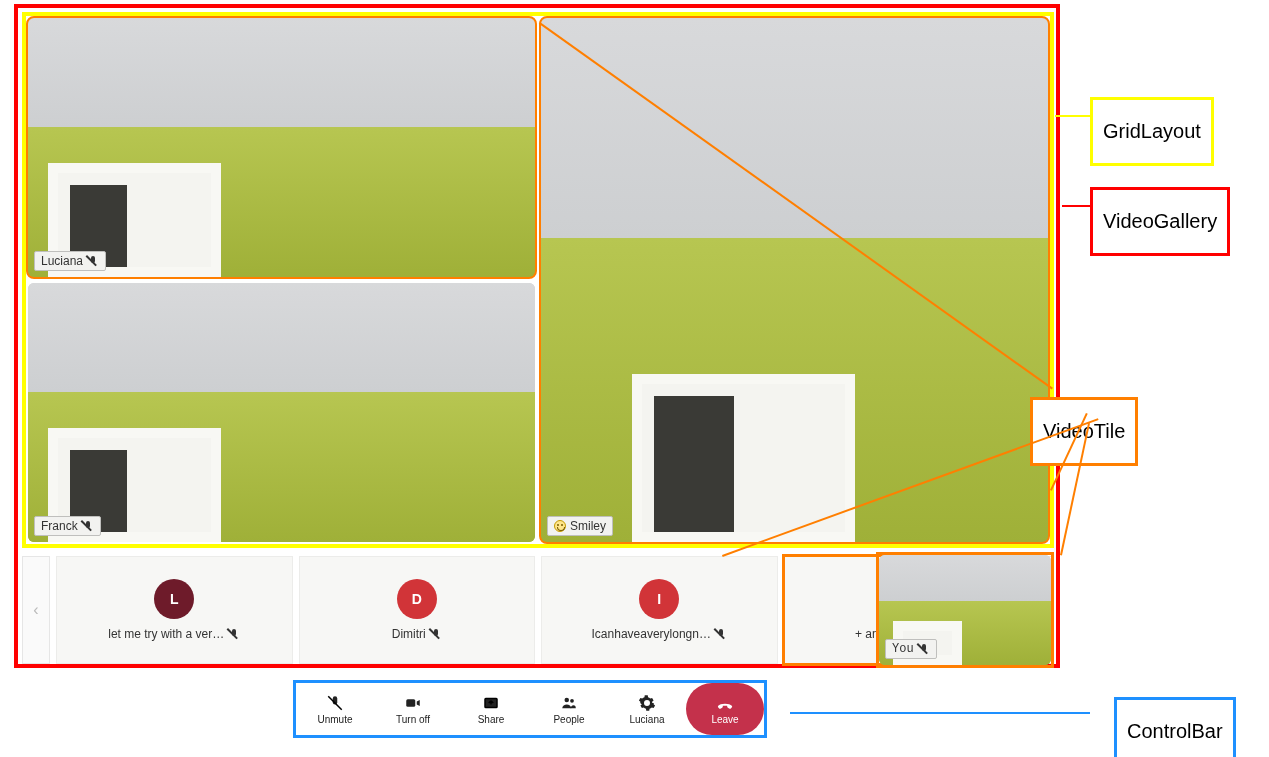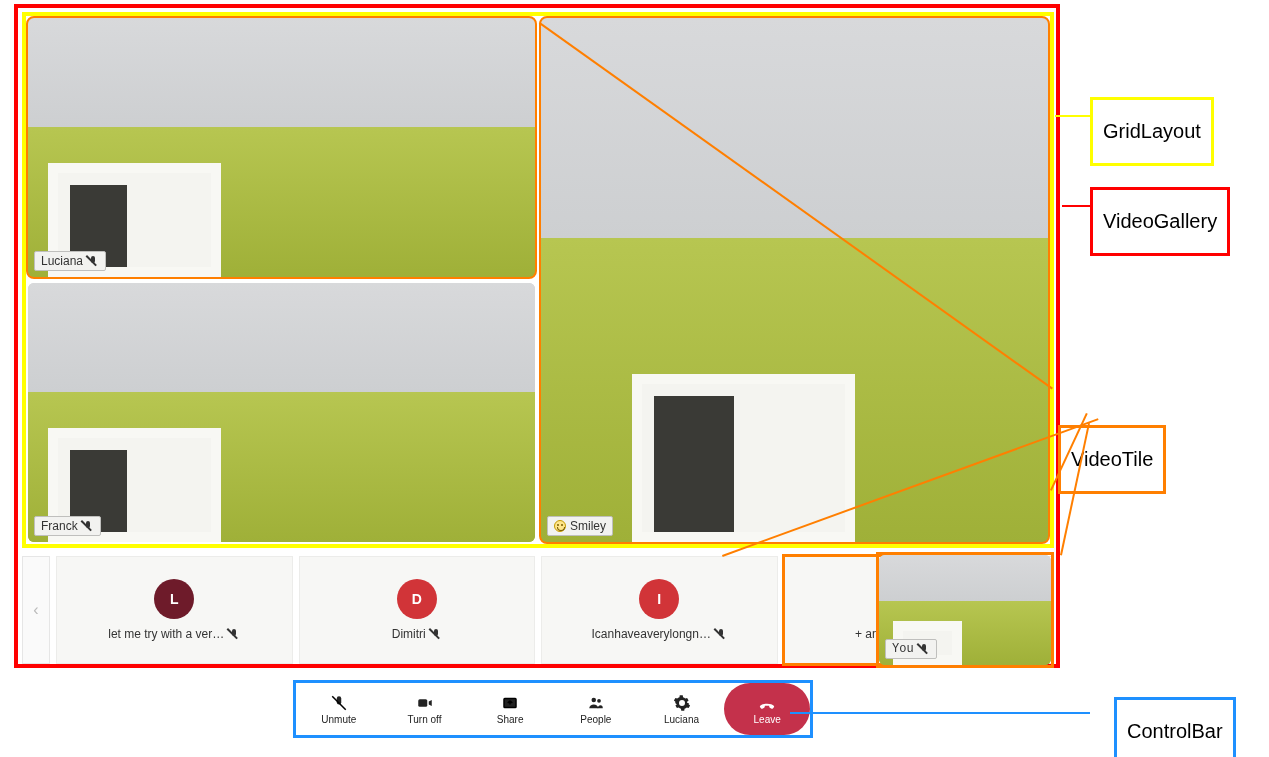--- a/index.html
+++ b/index.html
@@ -132,21 +132,21 @@
     border:1px solid #ddd;
     overflow:hidden;
   }
   .self-view .tile { width:100%; height:100%;font-family:Liberation Mono, monospace; }
   .self-view.annot-orange { outline:3px solid #ff7f00; outline-offset:-1px;}
 
   
   .control-bar {
     position:absolute;
     left:293px; top:680px;
-    width:520px; height:58px;
+    width:474px; height:58px;
     border:3px solid #1e90ff;
     display:flex; align-items:stretch;
     background:#fff;
   }
   .ctrl-btn {
     flex:1; display:flex; flex-direction:column; align-items:center; justify-content:center;
     gap:2px; font-size:10px; color:#222; cursor:pointer;
   }
   .ctrl-btn .ic { width:18px; height:18px; display:flex; align-items:center; justify-content:center;}
   .ctrl-btn.danger { background:#c4314b; color:#fff;border-radius:26px; }
@@ -321,21 +321,21 @@
     <div class="lbl">Leave</div>
   </div>
 </div>
 
 <div class="annot-label" style="left:1090px; top:97px; border-color:#ffff00;">
   <span>GridLayout</span>
 </div>
 <div class="annot-label" style="left:1090px; top:187px; border-color:#ff0000;">
   <span>VideoGallery</span>
 </div>
-<div class="annot-label" style="left:1058px; top:397px; border-color:#ff7f00;margin-top:28px;">
+<div class="annot-label" style="left:1030px; top:397px; border-color:#ff7f00;">
   <span>VideoTile</span>
 </div>
 <div class="annot-label" style="left:1090px; top:697px; border-color:#1e90ff;margin-left:24px;">
   <span>ControlBar</span>
 </div>
 
 <div class="annot-line" style="left:1055px; top:115px; width:35px; border-color:#ffff00;"></div>
 
 <div class="annot-line" style="left:1062px; top:205px; width:28px; border-color:#ff0000;"></div>
 

